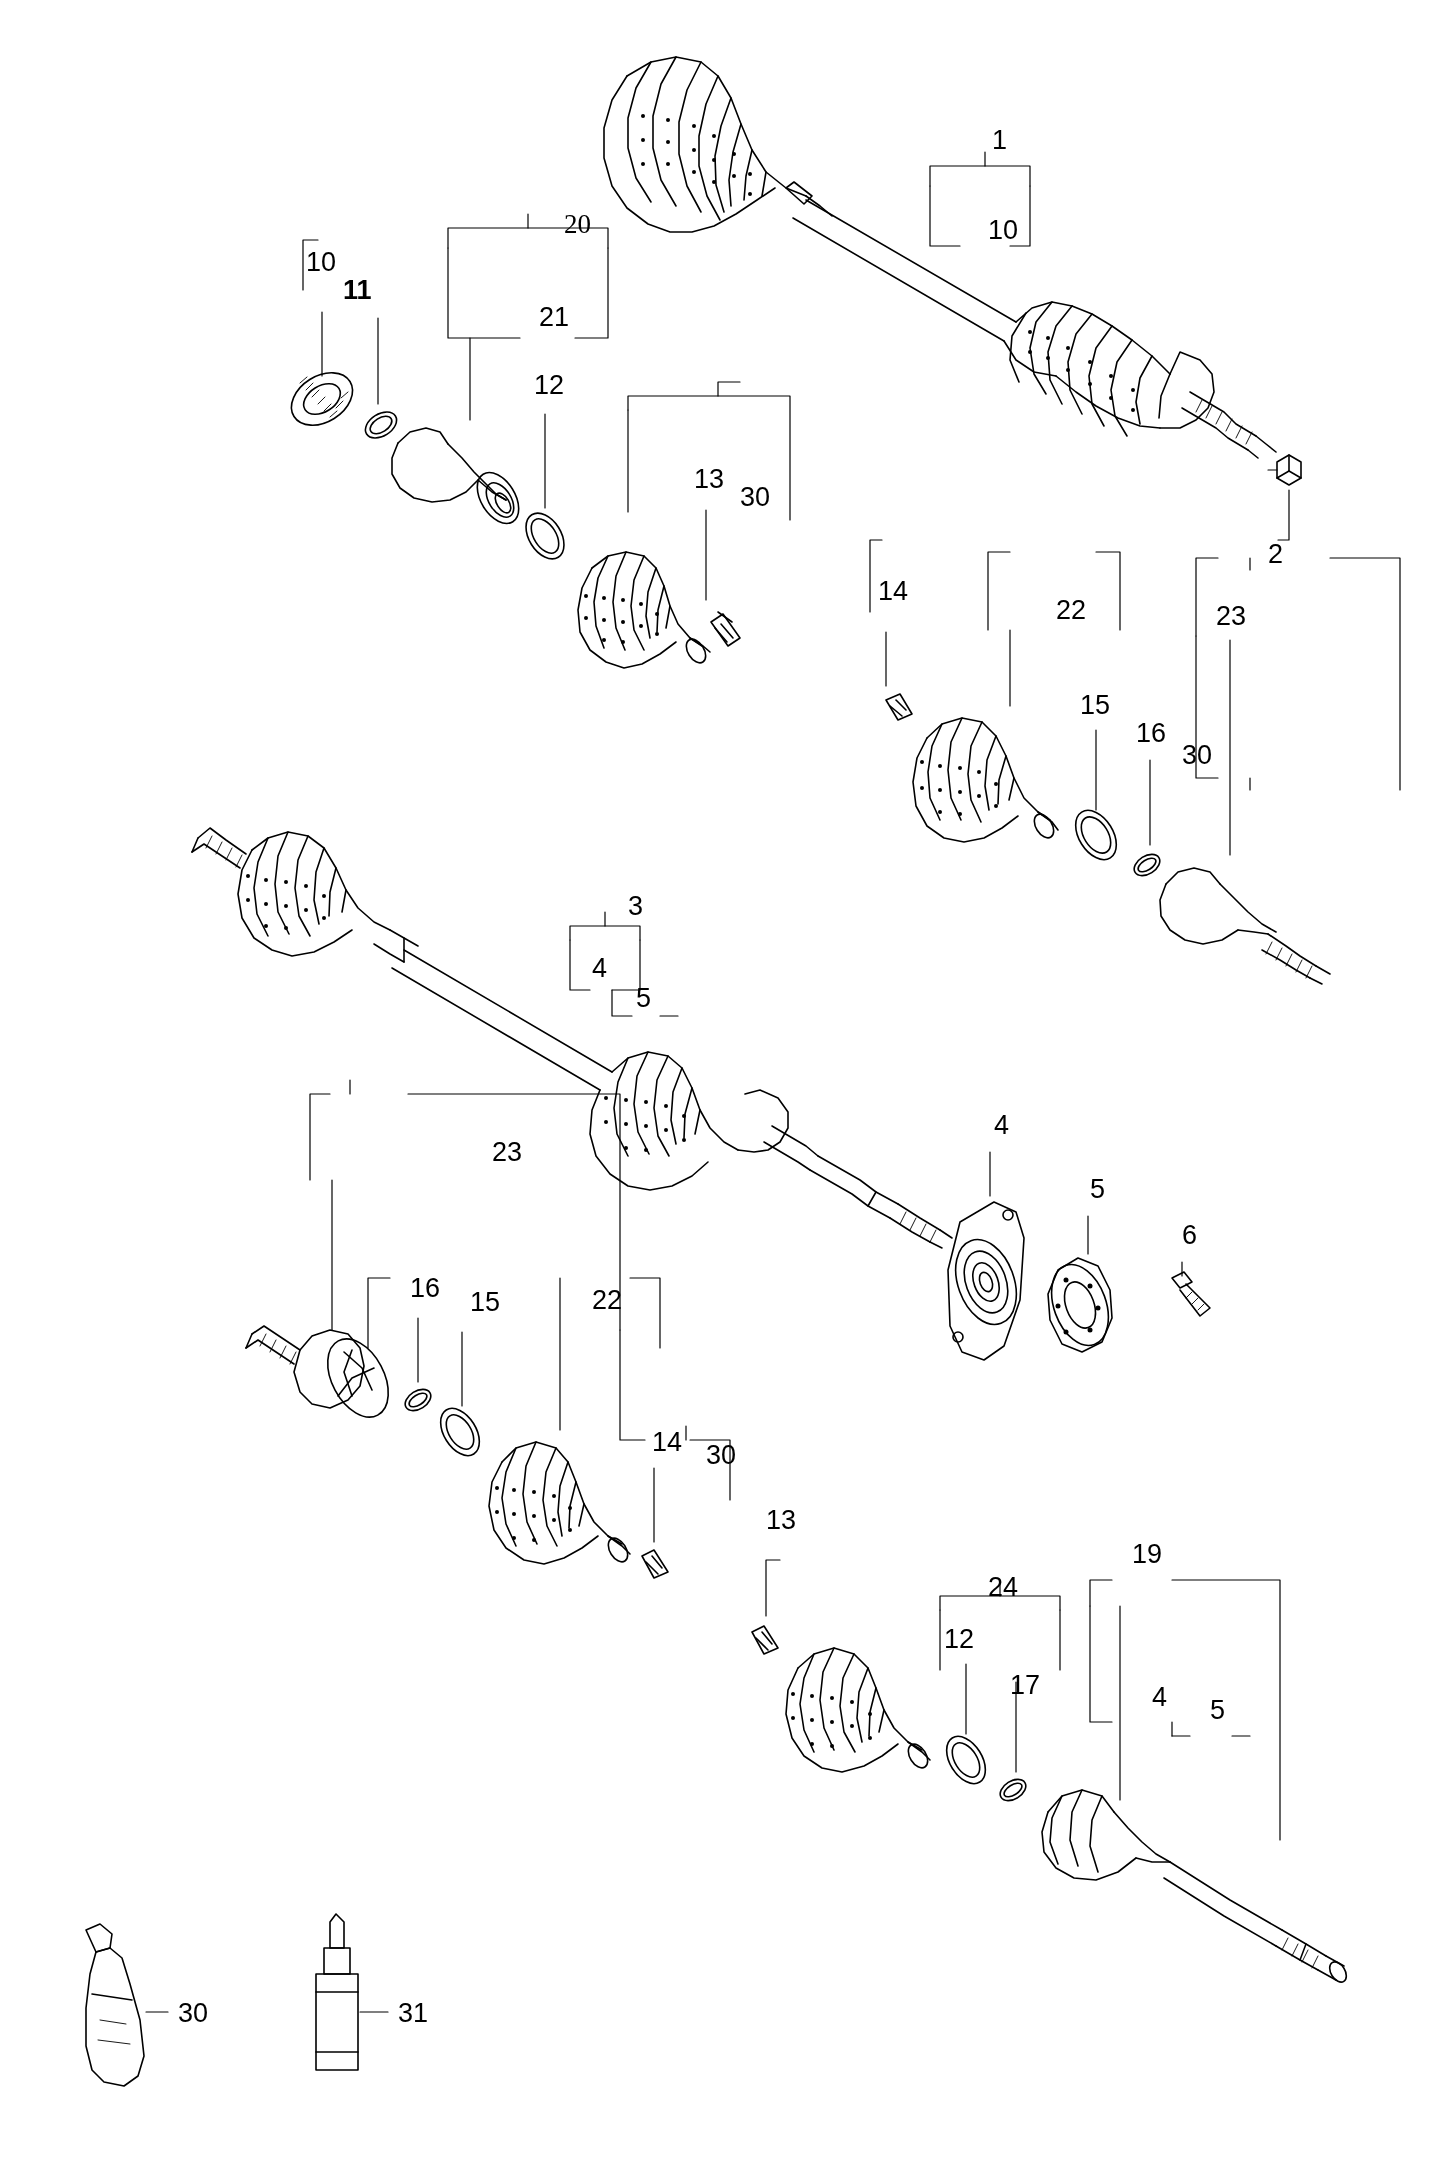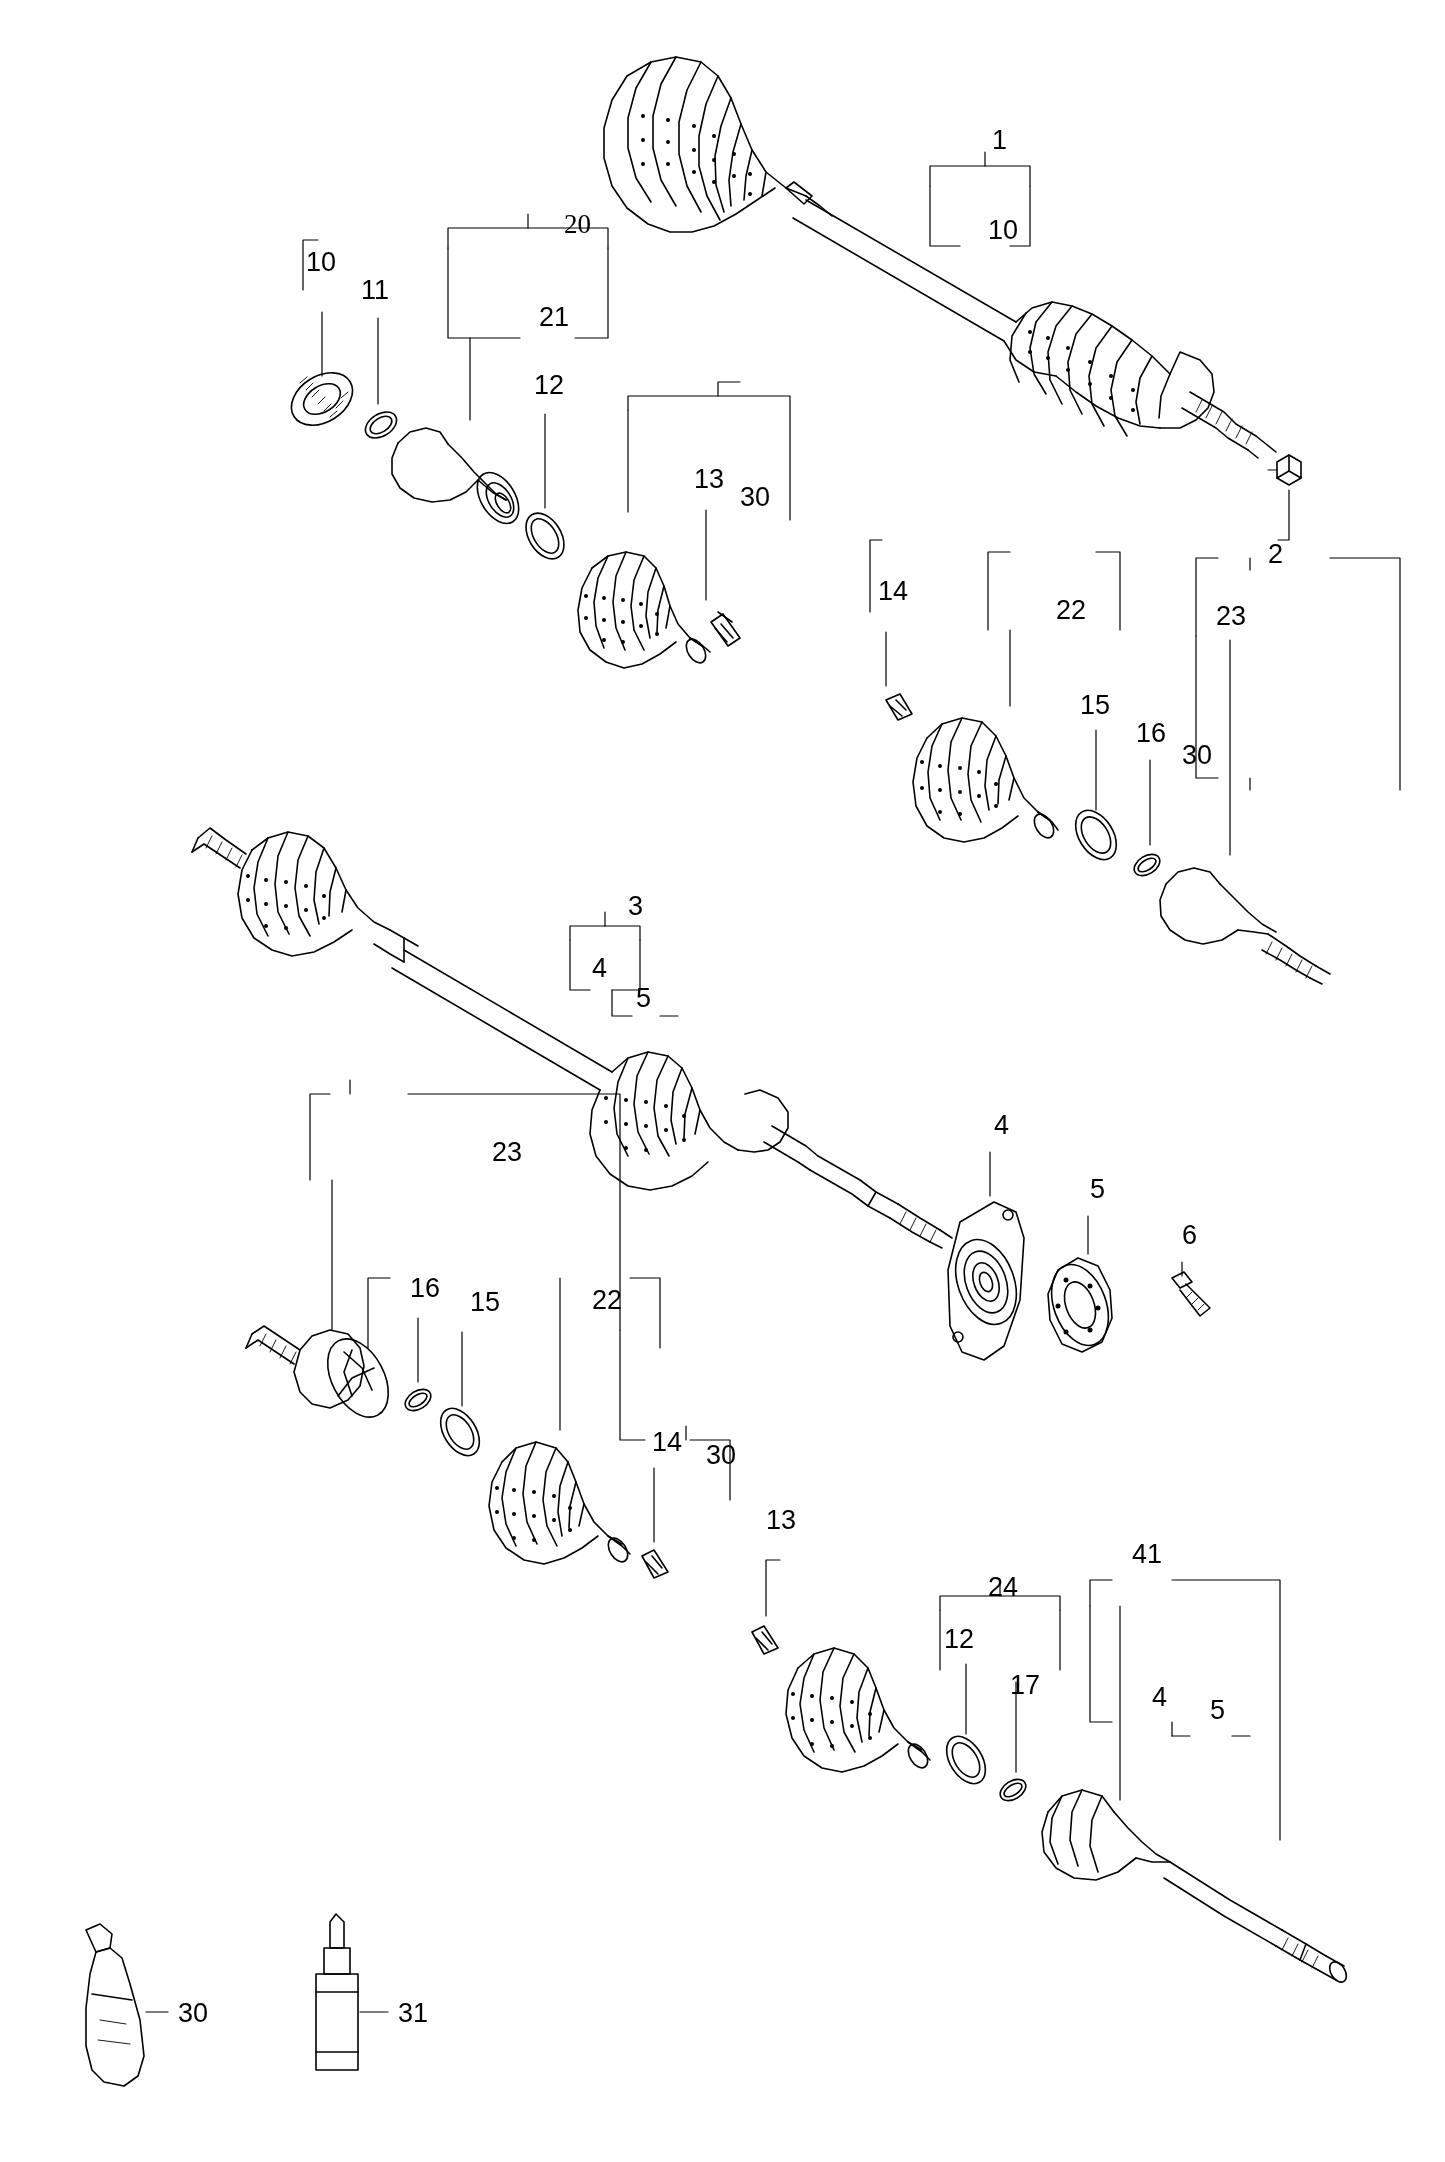--- a/index.html
+++ b/index.html
@@ -751,21 +751,21 @@
     </g>
     <g class="stroke-thin">
       <path d="M360 2012 L388 2012"></path>
     </g>
   </svg>
 
   <div class="callout" style="left:992px; top:127px;">1</div>
   <div class="callout" style="left:988px; top:217px;">10</div>
   <div class="callout" style="left:564px; top:211px;font-family:Liberation Serif, serif;">20</div>
   <div class="callout" style="left:306px; top:249px;">10</div>
-  <div class="callout" style="left:361px; top:277px;">11</div>
+  <div class="callout" style="left:343px; top:277px;font-weight:bold;">11</div>
   <div class="callout" style="left:539px; top:304px;">21</div>
   <div class="callout" style="left:534px; top:372px;">12</div>
   <div class="callout" style="left:694px; top:466px;">13</div>
   <div class="callout" style="left:740px; top:484px;">30</div>
   <div class="callout" style="left:1268px; top:541px;">2</div>
   <div class="callout" style="left:878px; top:578px;">14</div>
   <div class="callout" style="left:1056px; top:597px;">22</div>
   <div class="callout" style="left:1216px; top:603px;">23</div>
   <div class="callout" style="left:1080px; top:692px;">15</div>
   <div class="callout" style="left:1136px; top:720px;">16</div>
@@ -777,21 +777,21 @@
   <div class="callout" style="left:994px; top:1112px;">4</div>
   <div class="callout" style="left:1090px; top:1176px;">5</div>
   <div class="callout" style="left:1182px; top:1222px;">6</div>
   <div class="callout" style="left:410px; top:1275px;">16</div>
   <div class="callout" style="left:470px; top:1289px;">15</div>
   <div class="callout" style="left:592px; top:1287px;">22</div>
   <div class="callout" style="left:652px; top:1429px;">14</div>
   <div class="callout" style="left:706px; top:1442px;">30</div>
   <div class="callout" style="left:766px; top:1507px;">13</div>
   <div class="callout" style="left:988px; top:1554px;margin-top:20px;">24</div>
-  <div class="callout" style="left:1132px; top:1541px;">41</div>
+  <div class="callout" style="left:1132px; top:1541px;">19</div>
   <div class="callout" style="left:944px; top:1626px;">12</div>
   <div class="callout" style="left:1010px; top:1644px;margin-top:28px;">17</div>
   <div class="callout" style="left:1152px; top:1684px;">4</div>
   <div class="callout" style="left:1210px; top:1697px;">5</div>
   <div class="callout" style="left:178px; top:2000px;">30</div>
   <div class="callout" style="left:398px; top:2000px;">31</div>
 
 </div>
 
 </body></html>

